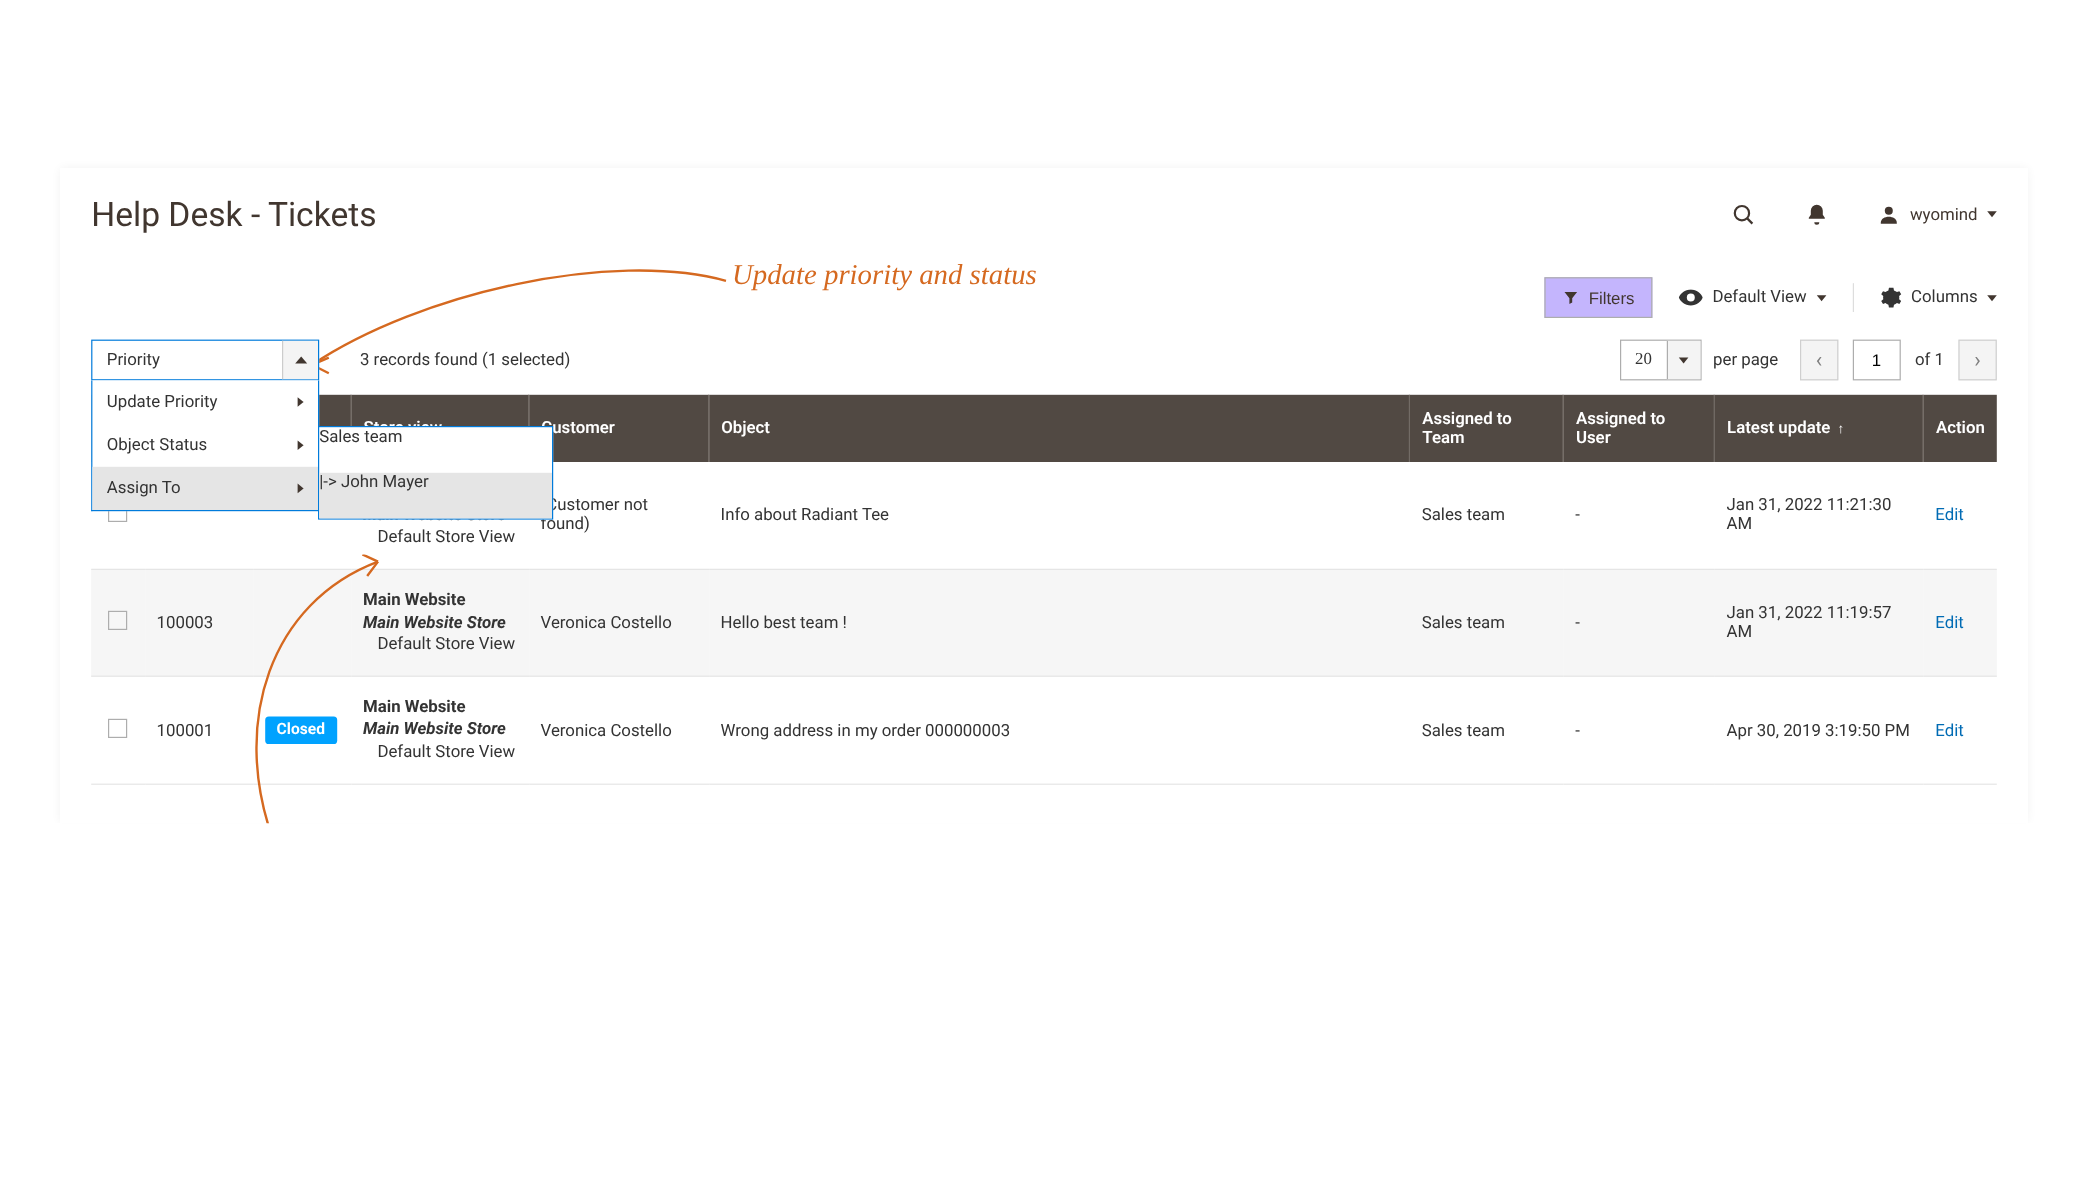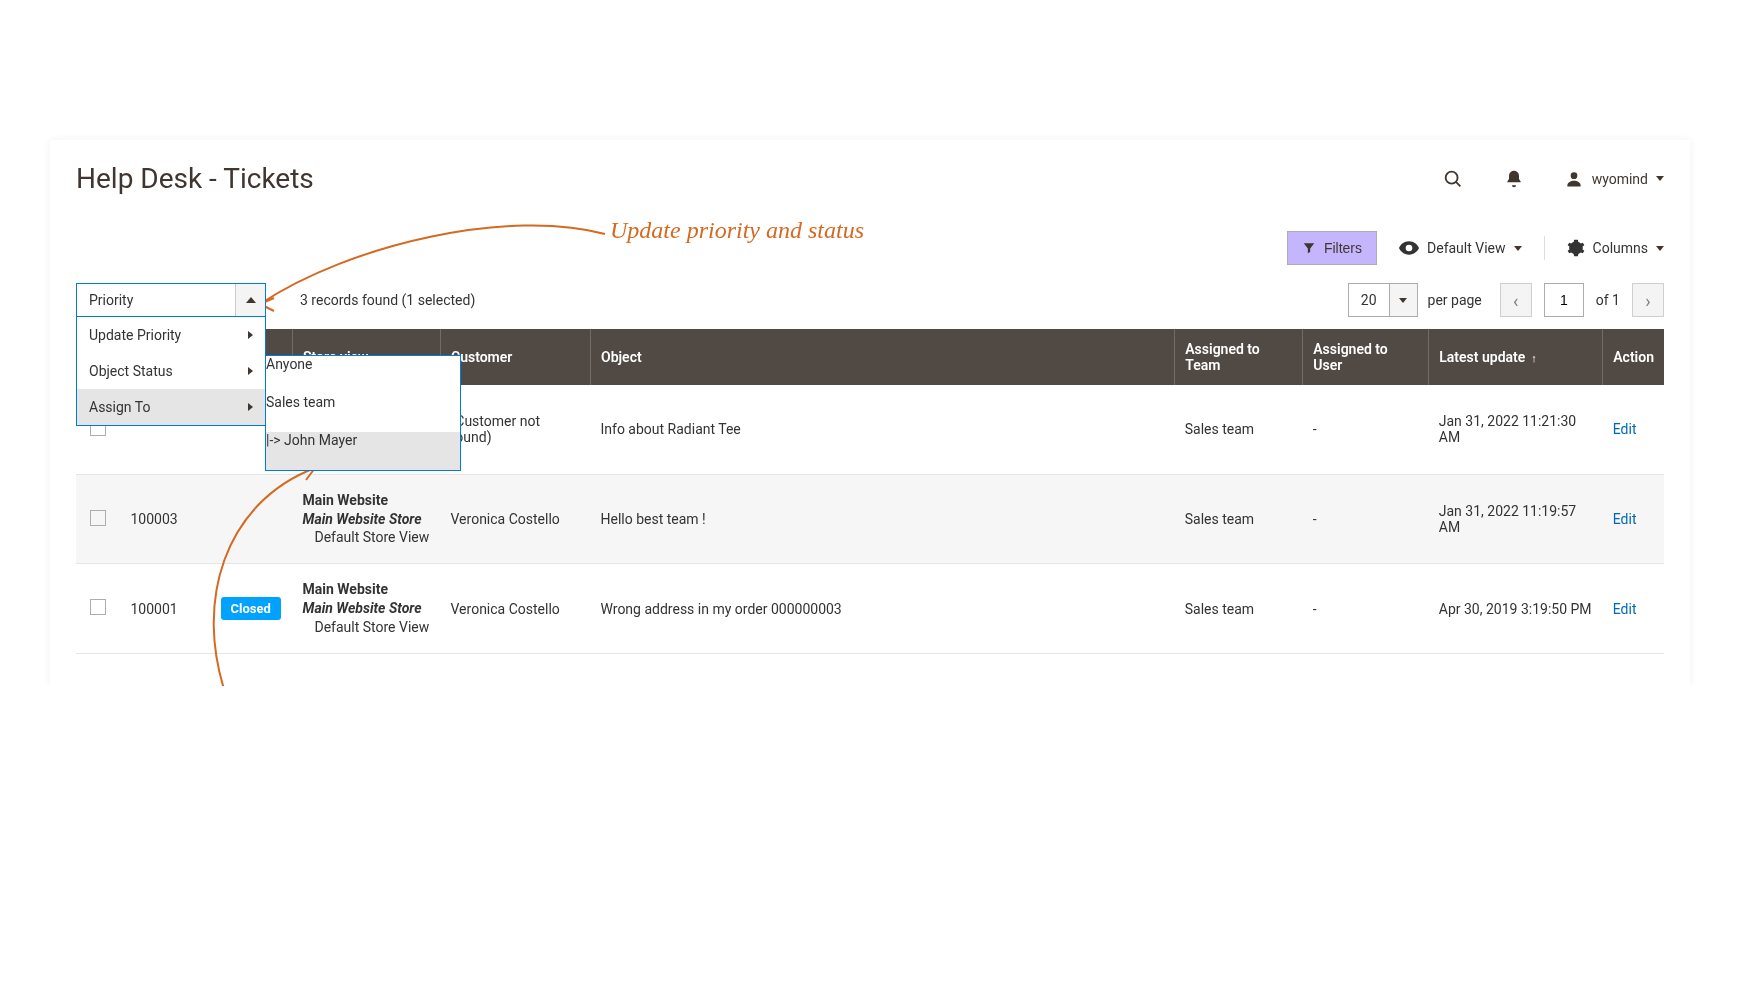--- a/index.html
+++ b/index.html
@@ -134,21 +134,21 @@
   .submenu .mi.hover { background: #e5e5e5; }
 
   .records-found { color: #333; }
 
   .right-cluster { display: flex; align-items: center; gap: 18px; }
   .page-size {
     display: flex; align-items: center; gap: 10px;
   }
   .ps-select {
     display: flex; align-items: center;
-    border: 1px solid #adadad; height: 34px;
+    border: 1px solid #adadad; height: 34px; font-family: Liberation Serif, serif;
   }
   .ps-val { padding: 0 12px; }
   .ps-btn {
     width: 28px; height: 32px; border-left: 1px solid #adadad;
     background: #f4f4f4; display: flex; align-items: center; justify-content: center;
   }
   .pager { display: flex; align-items: center; gap: 12px; }
   .pg-btn { width: 32px; height: 34px; border: 1px solid #cfcfcf; background: #f4f4f4;
     display: flex; align-items: center; justify-content: center; cursor: pointer; color: #808080;}
   .pg-input { width: 40px; height: 34px; border: 1px solid #adadad; text-align: center; font-size: 14px; }
@@ -275,23 +275,20 @@
           <div class="mi">
             <span>Object Status</span>
             <span class="tri-right"></span>
           </div>
           <div class="mi selected">
             <span>Assign To</span>
             <span class="tri-right"></span>
           </div>
         </div>
         <div class="submenu">
-          <div class="mi">
-            <span>Anyone</span>
-          </div>
           <div class="mi">
             <span>Sales team</span>
           </div>
           <div class="mi hover">
             <span>|-&gt; John Mayer</span>
           </div>
         </div>
       </div>
       <div class="records-found">3 records found (1 selected)</div>
     </div>

